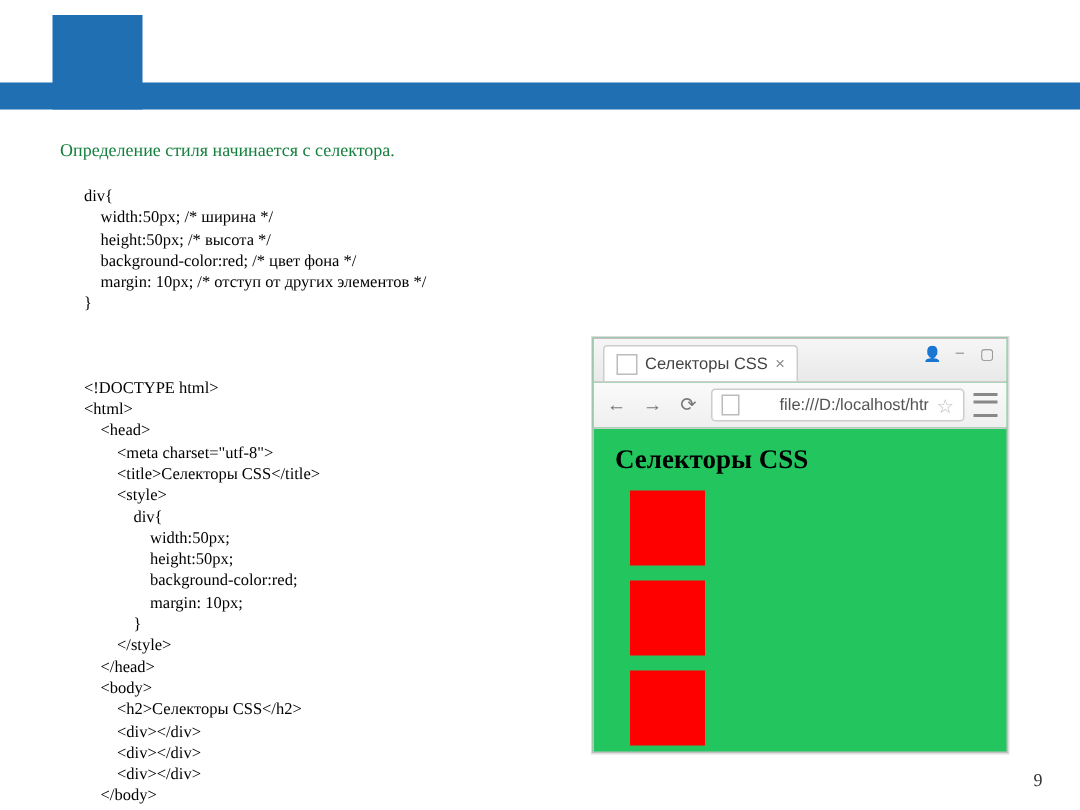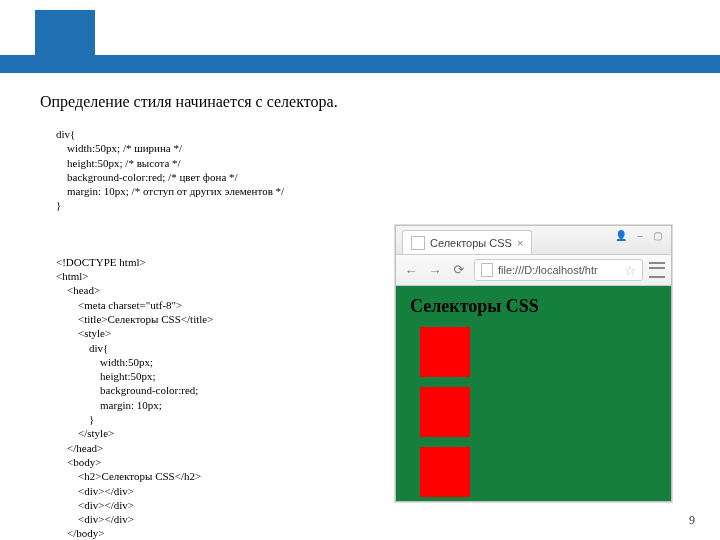--- a/index.html
+++ b/index.html
@@ -39,22 +39,22 @@
     color: #fff;
     z-index: 2;
   }
   .content {
     position: absolute;
     left: 40px;
     top: 93px;
     width: 640px;
   }
   .intro {
-    font-size: 16px;
-    color: #000000;
+    font-size: 12px;
+    color: #15803d;
   }
   pre.code {
     font-family: "Times New Roman", serif;
     font-size: 11px;
     line-height: 1.3;
     white-space: pre;
     color: #000;
     margin: 16px;
   }
   .page-num {
@@ -65,21 +65,21 @@
     color: #333;
   }
   
   .browser {
     position: absolute;
     left: 395px;
     top: 225px;
     width: 275px;
     height: 275px;
     border: 1px solid #c0c0c0;
-    background: #15803d;
+    background: #22c55e;
     font-family: "Segoe UI", Arial, sans-serif;
     box-shadow: 0 0 0 1px #ddd;
   }
   .tabbar {
     height: 28px;
     background: linear-gradient(#f6f6f6, #e9e9e9);
     border-bottom: 1px solid #ccc;
     display: flex;
     align-items: flex-end;
     padding-left: 6px;
@@ -242,21 +242,21 @@
       <span>–</span>
       <span>▢</span>
     </div>
   </div>
   <div class="toolbar">
     <div class="nav-btn">←</div>
     <div class="nav-btn">→</div>
     <div class="nav-btn">⟳</div>
     <div class="addr">
       <span class="doc-icon"></span>
-      <span style="flex:1; white-space:nowrap; overflow:hidden;">file:///D:/localhost/htr</span>
+      <span style="flex:1; white-space:nowrap; overflow:hidden;text-align:right;">file:///D:/localhost/htr</span>
       <span class="star">☆</span>
     </div>
     <span class="menu-lines"></span>
   </div>
   <div class="page">
     <h2>Селекторы CSS</h2>
     <div class="box"></div>
     <div class="box"></div>
     <div class="box"></div>
   </div>

